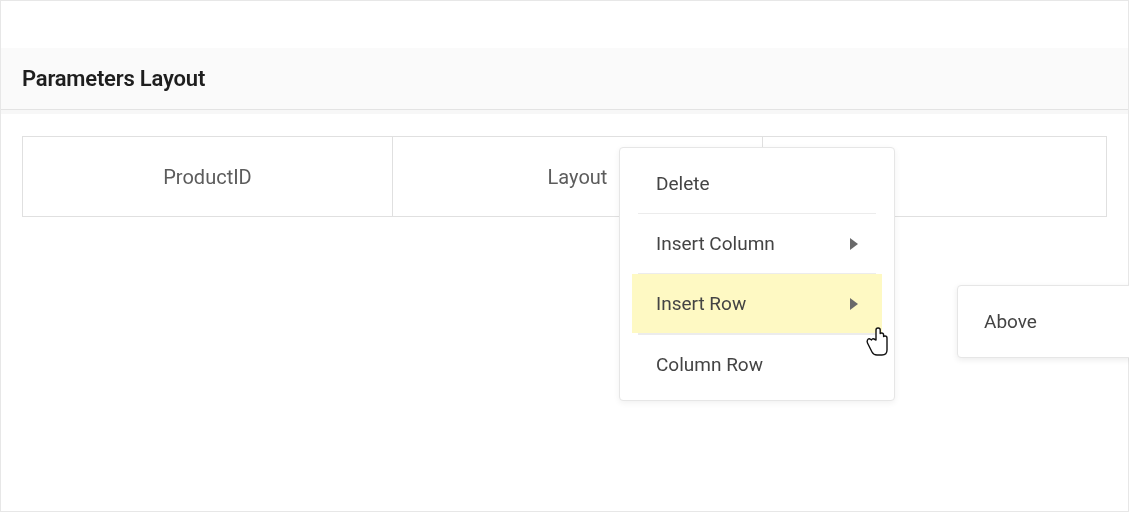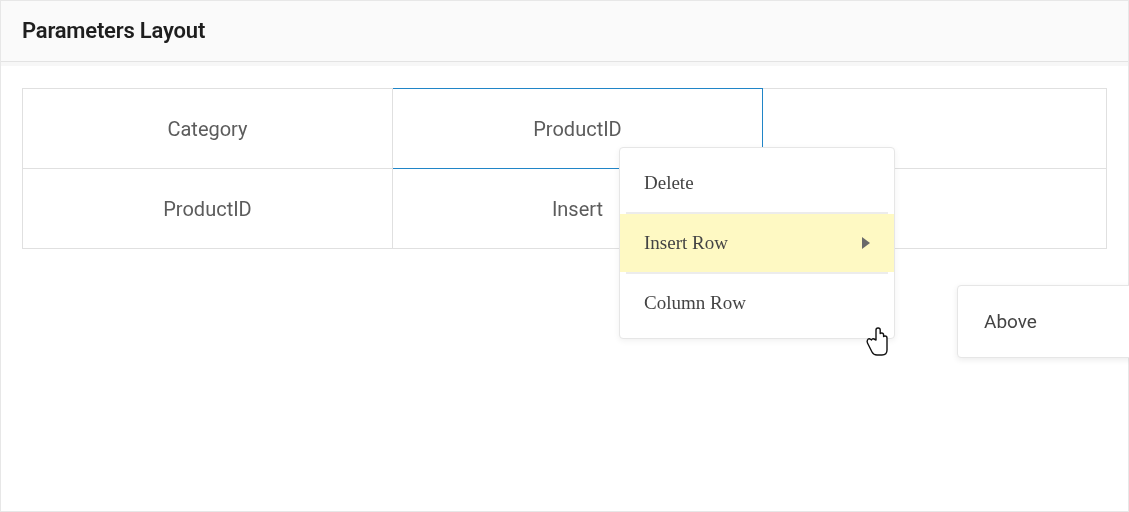--- a/index.html
+++ b/index.html
@@ -8,20 +8,21 @@
       background: #ffffff;
       width: 1129px;
       height: 512px;
       overflow: hidden;
       color: #333;
     }
     .header {
       padding: 18px 22px 18px 22px;
       border-bottom: 1px solid #e3e3e3;
       background: #fafafa;
+      margin-top: 48px;
     }
     .header-title {
       font-size: 22px;
       font-weight: 600;
       color: #1e1e1e;
       letter-spacing: -0.2px;
     }
     .body-area {
       padding: 22px 22px 0 22px;
       border-top: 4px solid #f7f7f7;
@@ -51,22 +52,21 @@
     .context-menu {
       position: absolute;
       top: 147px;
       left: 619px;
       width: 276px;
       background: #ffffff;
       border: 1px solid #e6e6e6;
       border-radius: 4px;
       box-shadow: 0 2px 6px rgba(0,0,0,0.06);
       z-index: 20;
-      padding: 6px 0;
-      font-family: Liberation Serif, serif;
+      padding: 6px 12px;
     }
     .menu-item {
       display: flex;
       align-items: center;
       justify-content: space-between;
       padding: 18px 24px;
       font-size: 19px;
       color: #444;
       cursor: pointer;
       position: relative;
@@ -130,39 +130,38 @@
 </div>
 
 <div class="body-area">
   <table class="params-grid">
     <colgroup>
       <col class="col-fixed">
       <col class="col-fixed">
       <col>
     </colgroup>
     <tbody>
-        <tr>
-      <td>Category</td>
-      <td class="selected">ProductID</td>
-      <td class="empty"></td>
-    </tr>
     <tr>
       <td>ProductID</td>
-      <td>Insert</td>
+      <td>Layout</td>
       <td class="empty"></td>
     </tr>
   </tbody>
     </table>
 </div>
 
 <div class="context-menu">
   <div class="menu-item">
     <span>Delete</span>
   </div>
   <div class="menu-divider"></div>
+  <div class="menu-item">
+    <span>Insert Column</span>
+    <span class="chevron"></span>
+  </div>
   <div class="menu-divider"></div>
   <div class="menu-item hovered">
     <span>Insert Row</span>
     <span class="chevron"></span>
   </div>
   <div class="menu-divider"></div>
   <div class="menu-divider"></div>
   <div class="menu-item">
     <span>Column Row</span>
   </div>

